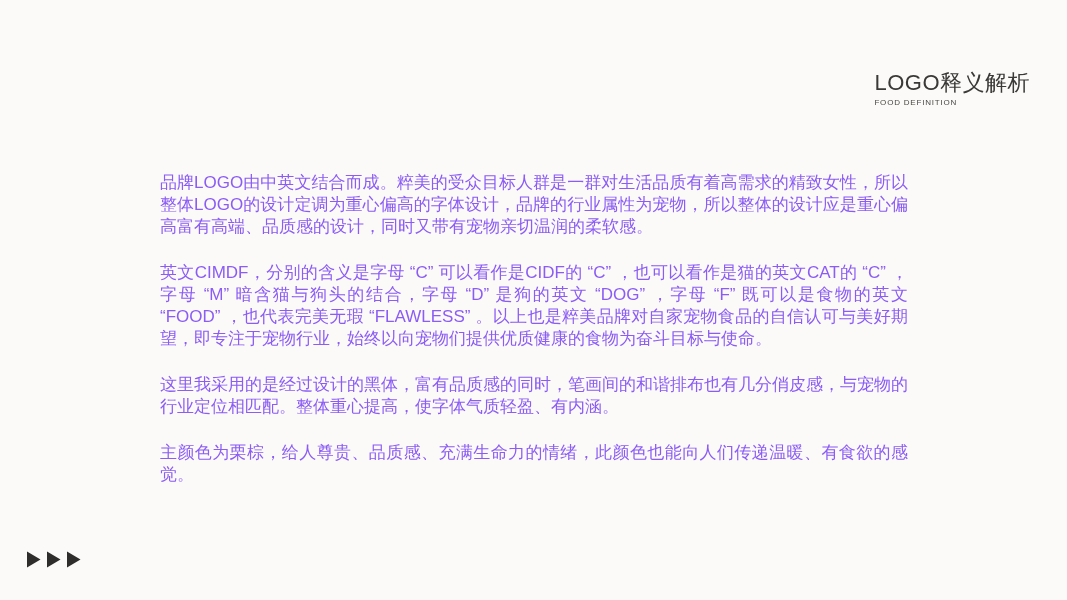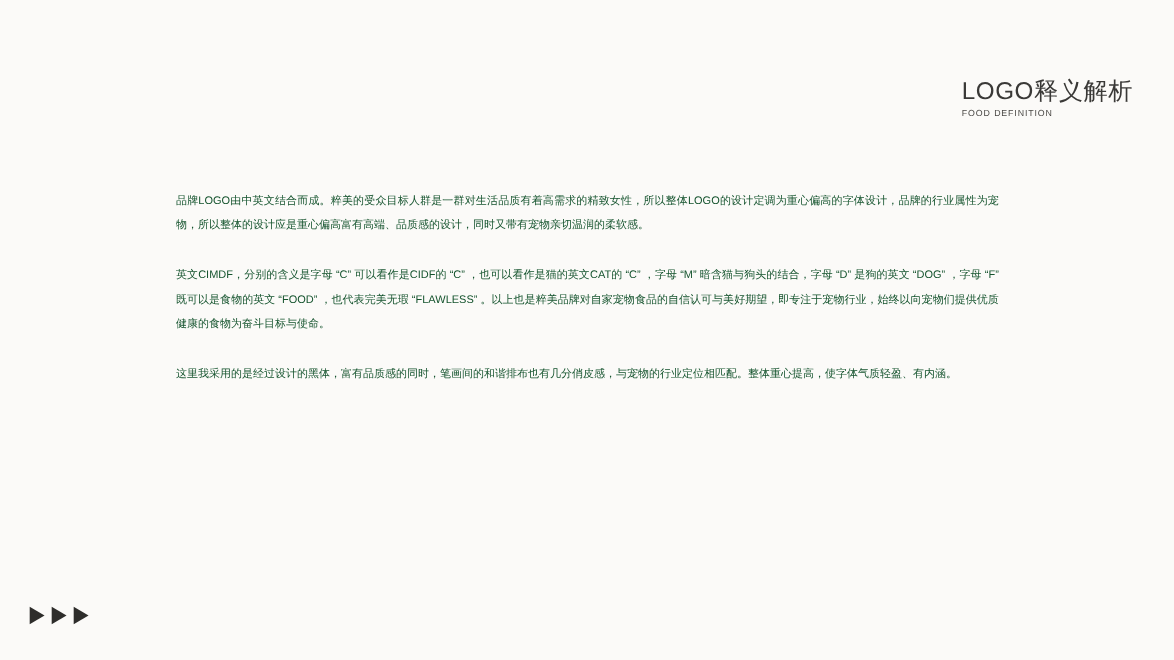--- a/index.html
+++ b/index.html
@@ -38,22 +38,22 @@
     letter-spacing: 0.8px;
     color: #4A4845;
     font-weight: 400;
   }
   
   .content {
     position: absolute;
     left: 160px;
     top: 172px;
     width: 748px;
-    color: #14532d;
-    font-size: 10px;
+    color: #8b5cf6;
+    font-size: 17px;
     line-height: 22px;
     text-align: justify;
   }
   .content p {
     margin: 0 0 24px 0;
   }
   .content p:last-child {
     margin-bottom: 0;
   }
   
@@ -79,20 +79,21 @@
 
   <header class="header">
     <h1>LOGO释义解析</h1>
     <div class="subtitle">FOOD DEFINITION</div>
   </header>
 
   <main class="content">
     <p>品牌LOGO由中英文结合而成。粹美的受众目标人群是一群对生活品质有着高需求的精致女性，所以整体LOGO的设计定调为重心偏高的字体设计，品牌的行业属性为宠物，所以整体的设计应是重心偏高富有高端、品质感的设计，同时又带有宠物亲切温润的柔软感。</p>
     <p>英文CIMDF，分别的含义是字母 “C” 可以看作是CIDF的 “C” ，也可以看作是猫的英文CAT的 “C” ，字母 “M” 暗含猫与狗头的结合，字母 “D” 是狗的英文 “DOG” ，字母 “F” 既可以是食物的英文 “FOOD” ，也代表完美无瑕 “FLAWLESS” 。以上也是粹美品牌对自家宠物食品的自信认可与美好期望，即专注于宠物行业，始终以向宠物们提供优质健康的食物为奋斗目标与使命。</p>
     <p>这里我采用的是经过设计的黑体，富有品质感的同时，笔画间的和谐排布也有几分俏皮感，与宠物的行业定位相匹配。整体重心提高，使字体气质轻盈、有内涵。</p>
+    <p>主颜色为栗棕，给人尊贵、品质感、充满生命力的情绪，此颜色也能向人们传递温暖、有食欲的感觉。</p>
   </main>
 
   <div class="arrows">
     <span>
       <svg width="15" height="17" viewBox="0 0 15 17">
           <polygon points="1,0.5 14.5,8.5 1,16.5"></polygon>
         </svg>
     </span>
     <span>
       <svg width="15" height="17" viewBox="0 0 15 17">

